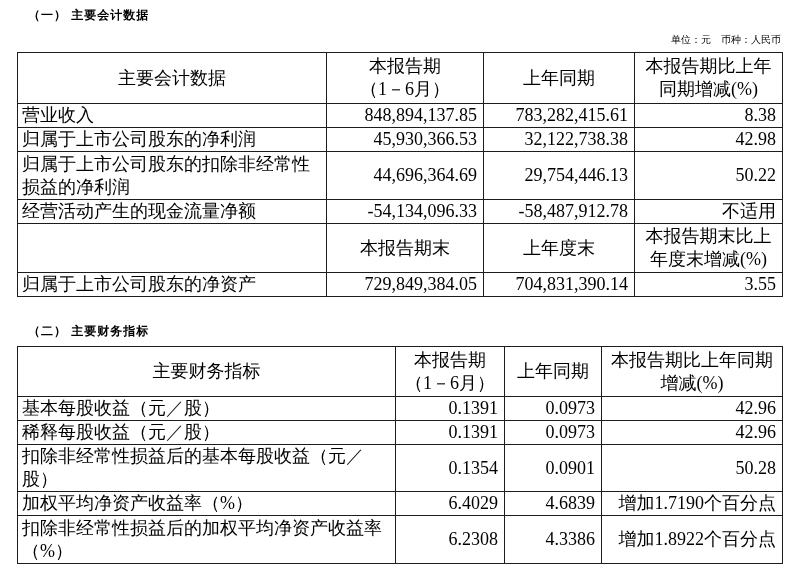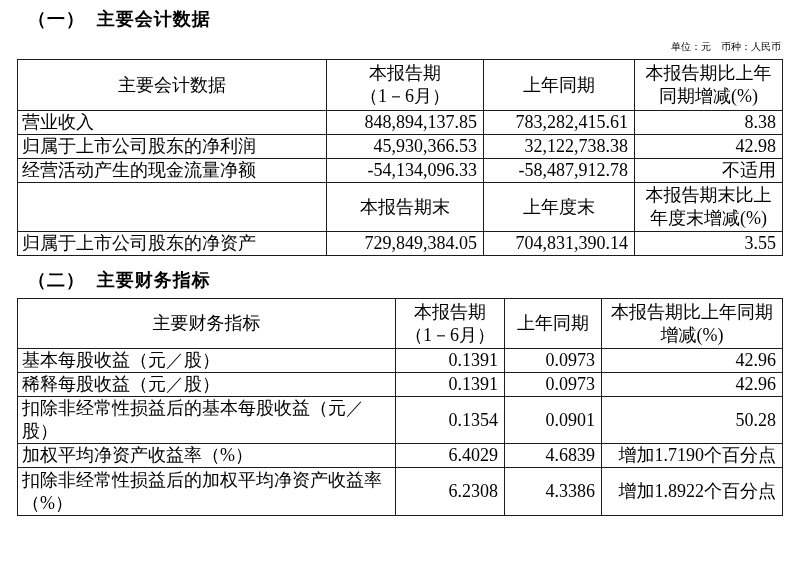--- a/index.html
+++ b/index.html
@@ -6,23 +6,23 @@
     margin: 0; padding: 0;
     width: 794px; height: 583px;
     background: #ffffff;
     color: #000000;
     font-family: "Liberation Serif", "DejaVu Serif", serif;
     overflow: hidden;
   }
   .page { position: relative; width: 794px; height: 583px; }
 
   .section-title {
-    font-family: Liberation Mono, monospace;
+    font-family: Liberation Sans, sans-serif;
     font-weight: bold;
-    font-size: 18px;
+    font-size: 12px;
     letter-spacing: 1px;
     margin: 7px 0 0 28px;
   }
   .unit-note {
     font-size: 10px;
     text-align: right;
     margin: 9px 13px 5px 0;
   }
 
   table {
@@ -46,21 +46,21 @@
   td.ctr .ln { text-align: center; }
 
   
   tr.rh-hdr1 { height: 51px; }
   tr.rh-hdr2 { height: 49px; }
   tr.rh-hdr3 { height: 50px; }
   tr.rh-std  { height: 23px; }
   tr.rh-dbl  { height: 48px; }
 
   .t2 { margin-top: 6px; }
-  .section-title.second { margin-top: 12px; }
+  .section-title.second { margin-top: 26px; }
 </style>
 </head>
 <body>
 
 <div class="page">
 
   <div class="section-title">（一） 主要会计数据</div>
 
   <div class="unit-note">单位：元　币种：人民币</div>
 
@@ -88,20 +88,29 @@
         <td class="lbl">营业收入</td>
         <td class="num">848,894,137.85</td>
         <td class="num">783,282,415.61</td>
         <td class="num">8.38</td>
       </tr>
       <tr class="rh-std">
         <td class="lbl">归属于上市公司股东的净利润</td>
         <td class="num">45,930,366.53</td>
         <td class="num">32,122,738.38</td>
         <td class="num">42.98</td>
+      </tr>
+      <tr class="rh-dbl">
+        <td class="lbl">
+          <span class="ln">归属于上市公司股东的扣除非经常性</span>
+          <span class="ln">损益的净利润</span>
+        </td>
+        <td class="num">44,696,364.69</td>
+        <td class="num">29,754,446.13</td>
+        <td class="num">50.22</td>
       </tr>
       <tr class="rh-std">
         <td class="lbl">经营活动产生的现金流量净额</td>
         <td class="num">-54,134,096.33</td>
         <td class="num">-58,487,912.78</td>
         <td class="num">不适用</td>
       </tr>
       <tr class="rh-hdr2">
         <td class="lbl"></td>
         <td class="ctr">本报告期末</td>

